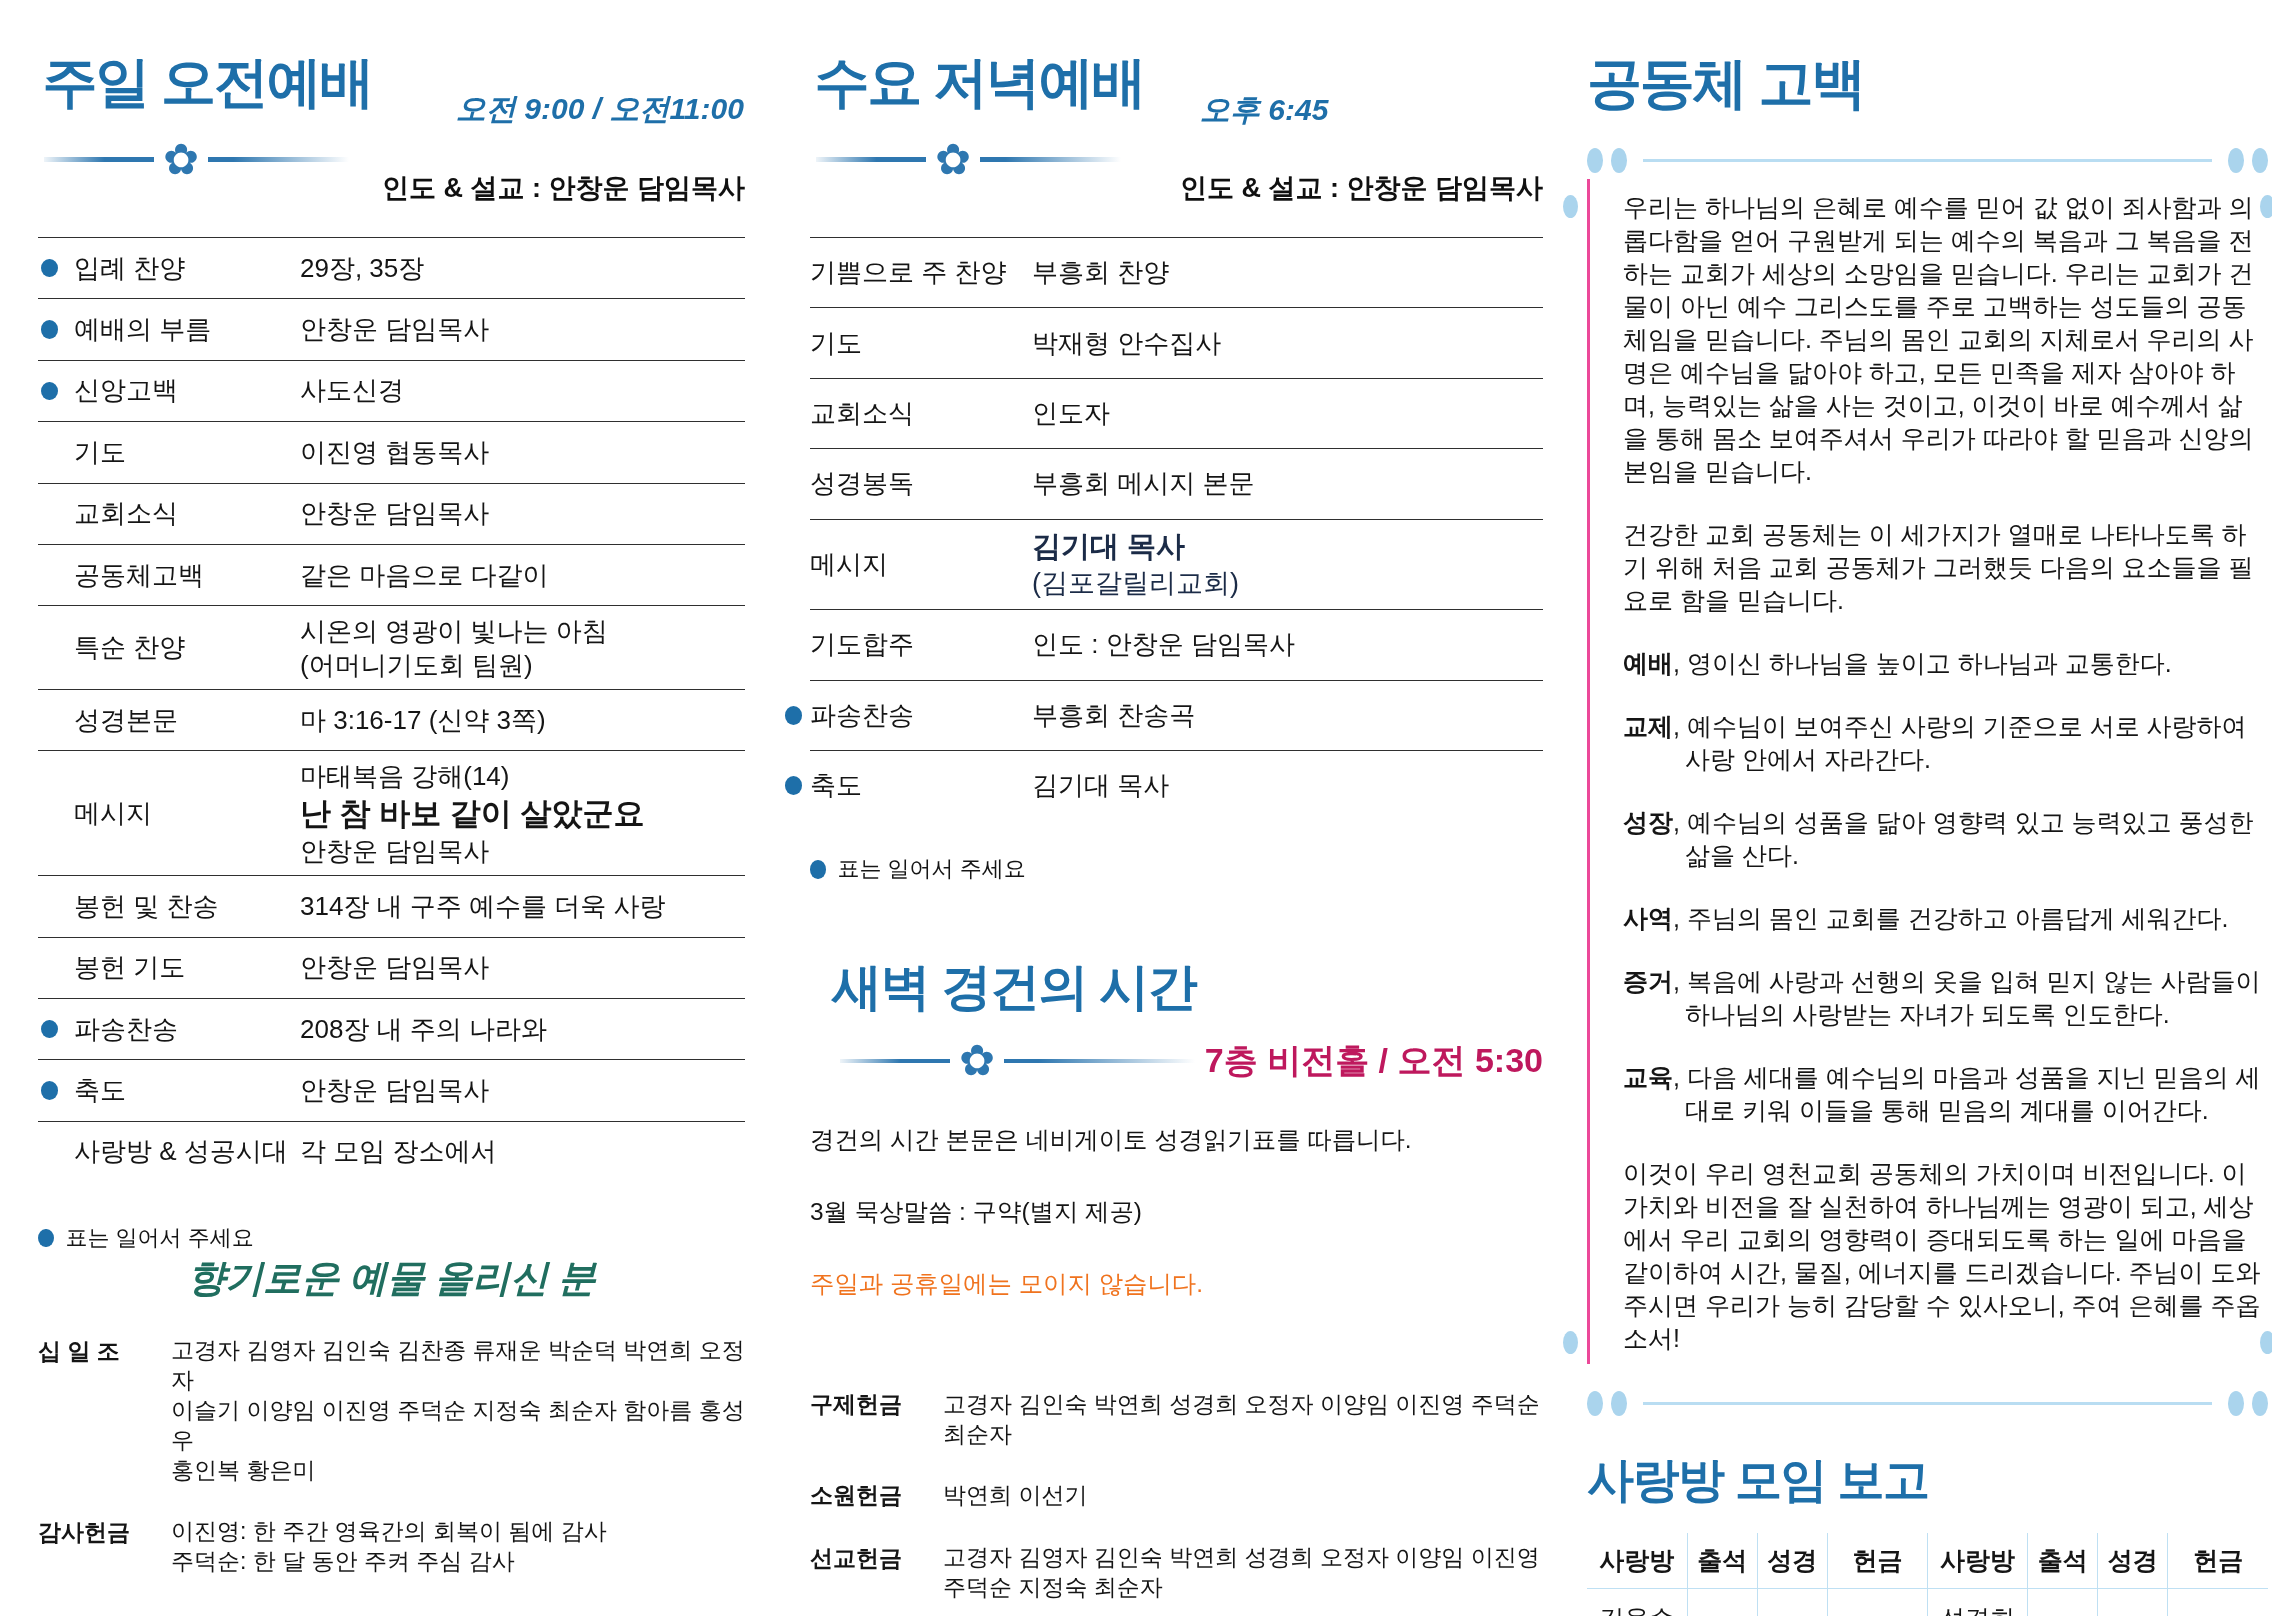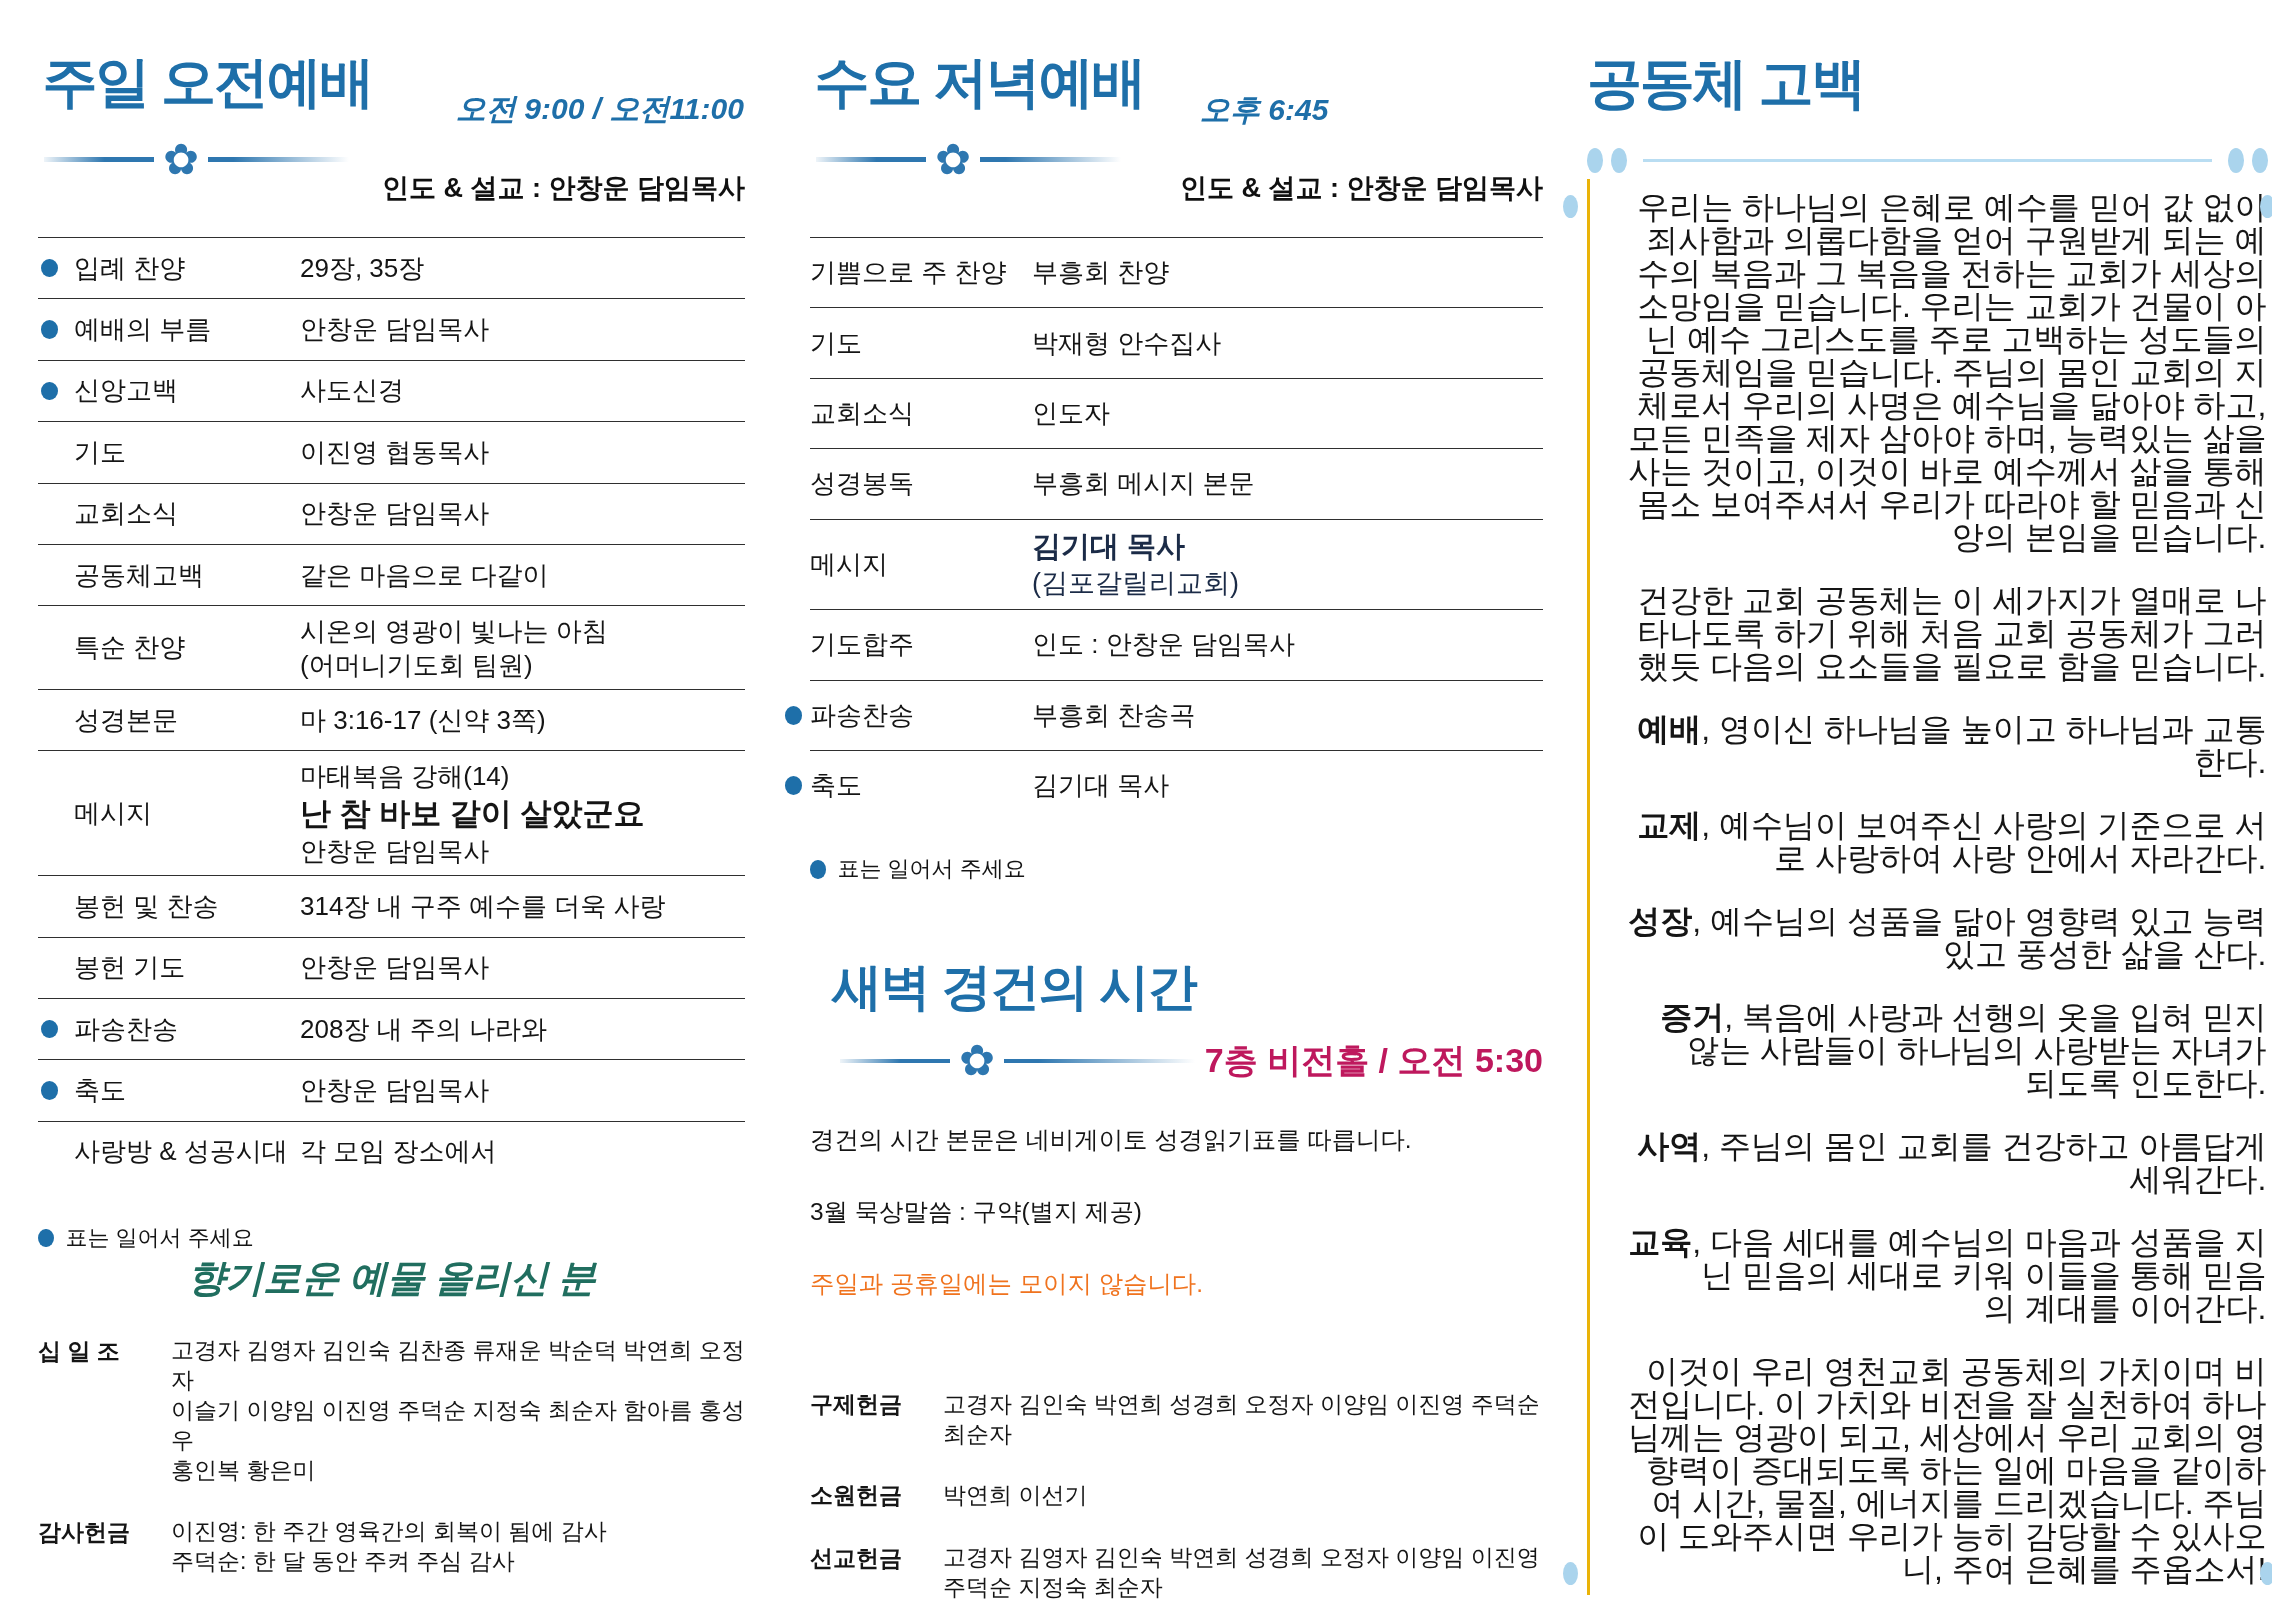--- a/index.html
+++ b/index.html
@@ -60,21 +60,21 @@
   .dawn-line{font-size:24.4px;margin-top:40px;}
   .dawn-notice{color:#f0731e;}
   .dawn-offers{margin-top:89px;}
 
   
   .conf-title{margin:47px 0 0 0;font-size:55px;font-weight:800;letter-spacing:-2.2px;color:#1e6fa9;}
   .q-row{display:flex;align-items:center;margin-top:27px;}
   .qdots{display:flex;gap:7.4px;}
   .qd{width:16.3px;height:25px;background:#aad4ed;border-radius:50%;}
   .qline{flex:1;height:2.2px;background:#b9ddf2;margin:0 16.3px;}
-  .conf-body{position:relative;margin-top:6px;border-left:3px solid #eab308;padding:12px 1.5px 9px 33px;font-size:32px;line-height:33px;text-align:right;}
+  .conf-body{position:relative;margin-top:6px;border-left:3px solid #ec4899;padding:12px 1.5px 9px 33px;font-size:25px;line-height:33px;}
   .conf-body p{margin:0 0 30px 0;}
   .conf-body p.last{margin-bottom:0;}
   .c-item{padding-left:62px;text-indent:-62px;margin:0;}
   .c-term{font-weight:700;}
   .sdot{position:absolute;width:15px;height:23px;border-radius:50%;background:#aad4ed;}
   .sdot.tl{left:-27px;top:16.3px;}
   .sdot.tr{right:-7.4px;top:16.3px;}
   .sdot.bl{left:-27px;bottom:10.4px;}
   .sdot.br{right:-7.4px;bottom:10.4px;}
 
@@ -333,22 +333,22 @@
   <div class="conf-body">
     <span class="sdot tl"></span>
     <span class="sdot tr"></span>
     <span class="sdot bl"></span>
     <span class="sdot br"></span>
     <p>우리는 하나님의 은혜로 예수를 믿어 값 없이 죄사함과 의롭다함을 얻어 구원받게 되는 예수의 복음과 그 복음을 전하는 교회가 세상의 소망임을 믿습니다. 우리는 교회가 건물이 아닌 예수 그리스도를 주로 고백하는 성도들의 공동체임을 믿습니다. 주님의 몸인 교회의 지체로서 우리의 사명은 예수님을 닮아야 하고, 모든 민족을 제자 삼아야 하며, 능력있는 삶을 사는 것이고, 이것이 바로 예수께서 삶을 통해 몸소 보여주셔서 우리가 따라야 할 믿음과 신앙의 본임을 믿습니다.</p>
     <p>건강한 교회 공동체는 이 세가지가 열매로 나타나도록 하기 위해 처음 교회 공동체가 그러했듯 다음의 요소들을 필요로 함을 믿습니다.</p>
     <p class="c-item"><span class="c-term">예배</span><span>, 영이신 하나님을 높이고 하나님과 교통한다.</span></p>
     <p class="c-item"><span class="c-term">교제</span><span>, 예수님이 보여주신 사랑의 기준으로 서로 사랑하여 사랑 안에서 자라간다.</span></p>
     <p class="c-item"><span class="c-term">성장</span><span>, 예수님의 성품을 닮아 영향력 있고 능력있고 풍성한 삶을 산다.</span></p>
+    <p class="c-item"><span class="c-term">사역</span><span>, 주님의 몸인 교회를 건강하고 아름답게 세워간다.</span></p>
     <p class="c-item"><span class="c-term">증거</span><span>, 복음에 사랑과 선행의 옷을 입혀 믿지 않는 사람들이 하나님의 사랑받는 자녀가 되도록 인도한다.</span></p>
-    <p class="c-item"><span class="c-term">사역</span><span>, 주님의 몸인 교회를 건강하고 아름답게 세워간다.</span></p>
     <p class="c-item" style="margin-bottom:30px;"><span class="c-term">교육</span><span>, 다음 세대를 예수님의 마음과 성품을 지닌 믿음의 세대로 키워 이들을 통해 믿음의 계대를 이어간다.</span></p>
     <p class="last">이것이 우리 영천교회 공동체의 가치이며 비전입니다. 이 가치와 비전을 잘 실천하여 하나님께는 영광이 되고, 세상에서 우리 교회의 영향력이 증대되도록 하는 일에 마음을 같이하여 시간, 물질, 에너지를 드리겠습니다. 주님이 도와주시면 우리가 능히 감당할 수 있사오니, 주여 은혜를 주옵소서!</p>
   </div>
 
   <div class="q-row">
     <span class="qdots">
         <span class="qd"></span>
         <span class="qd"></span>
       </span>
     <span class="qline"></span>

